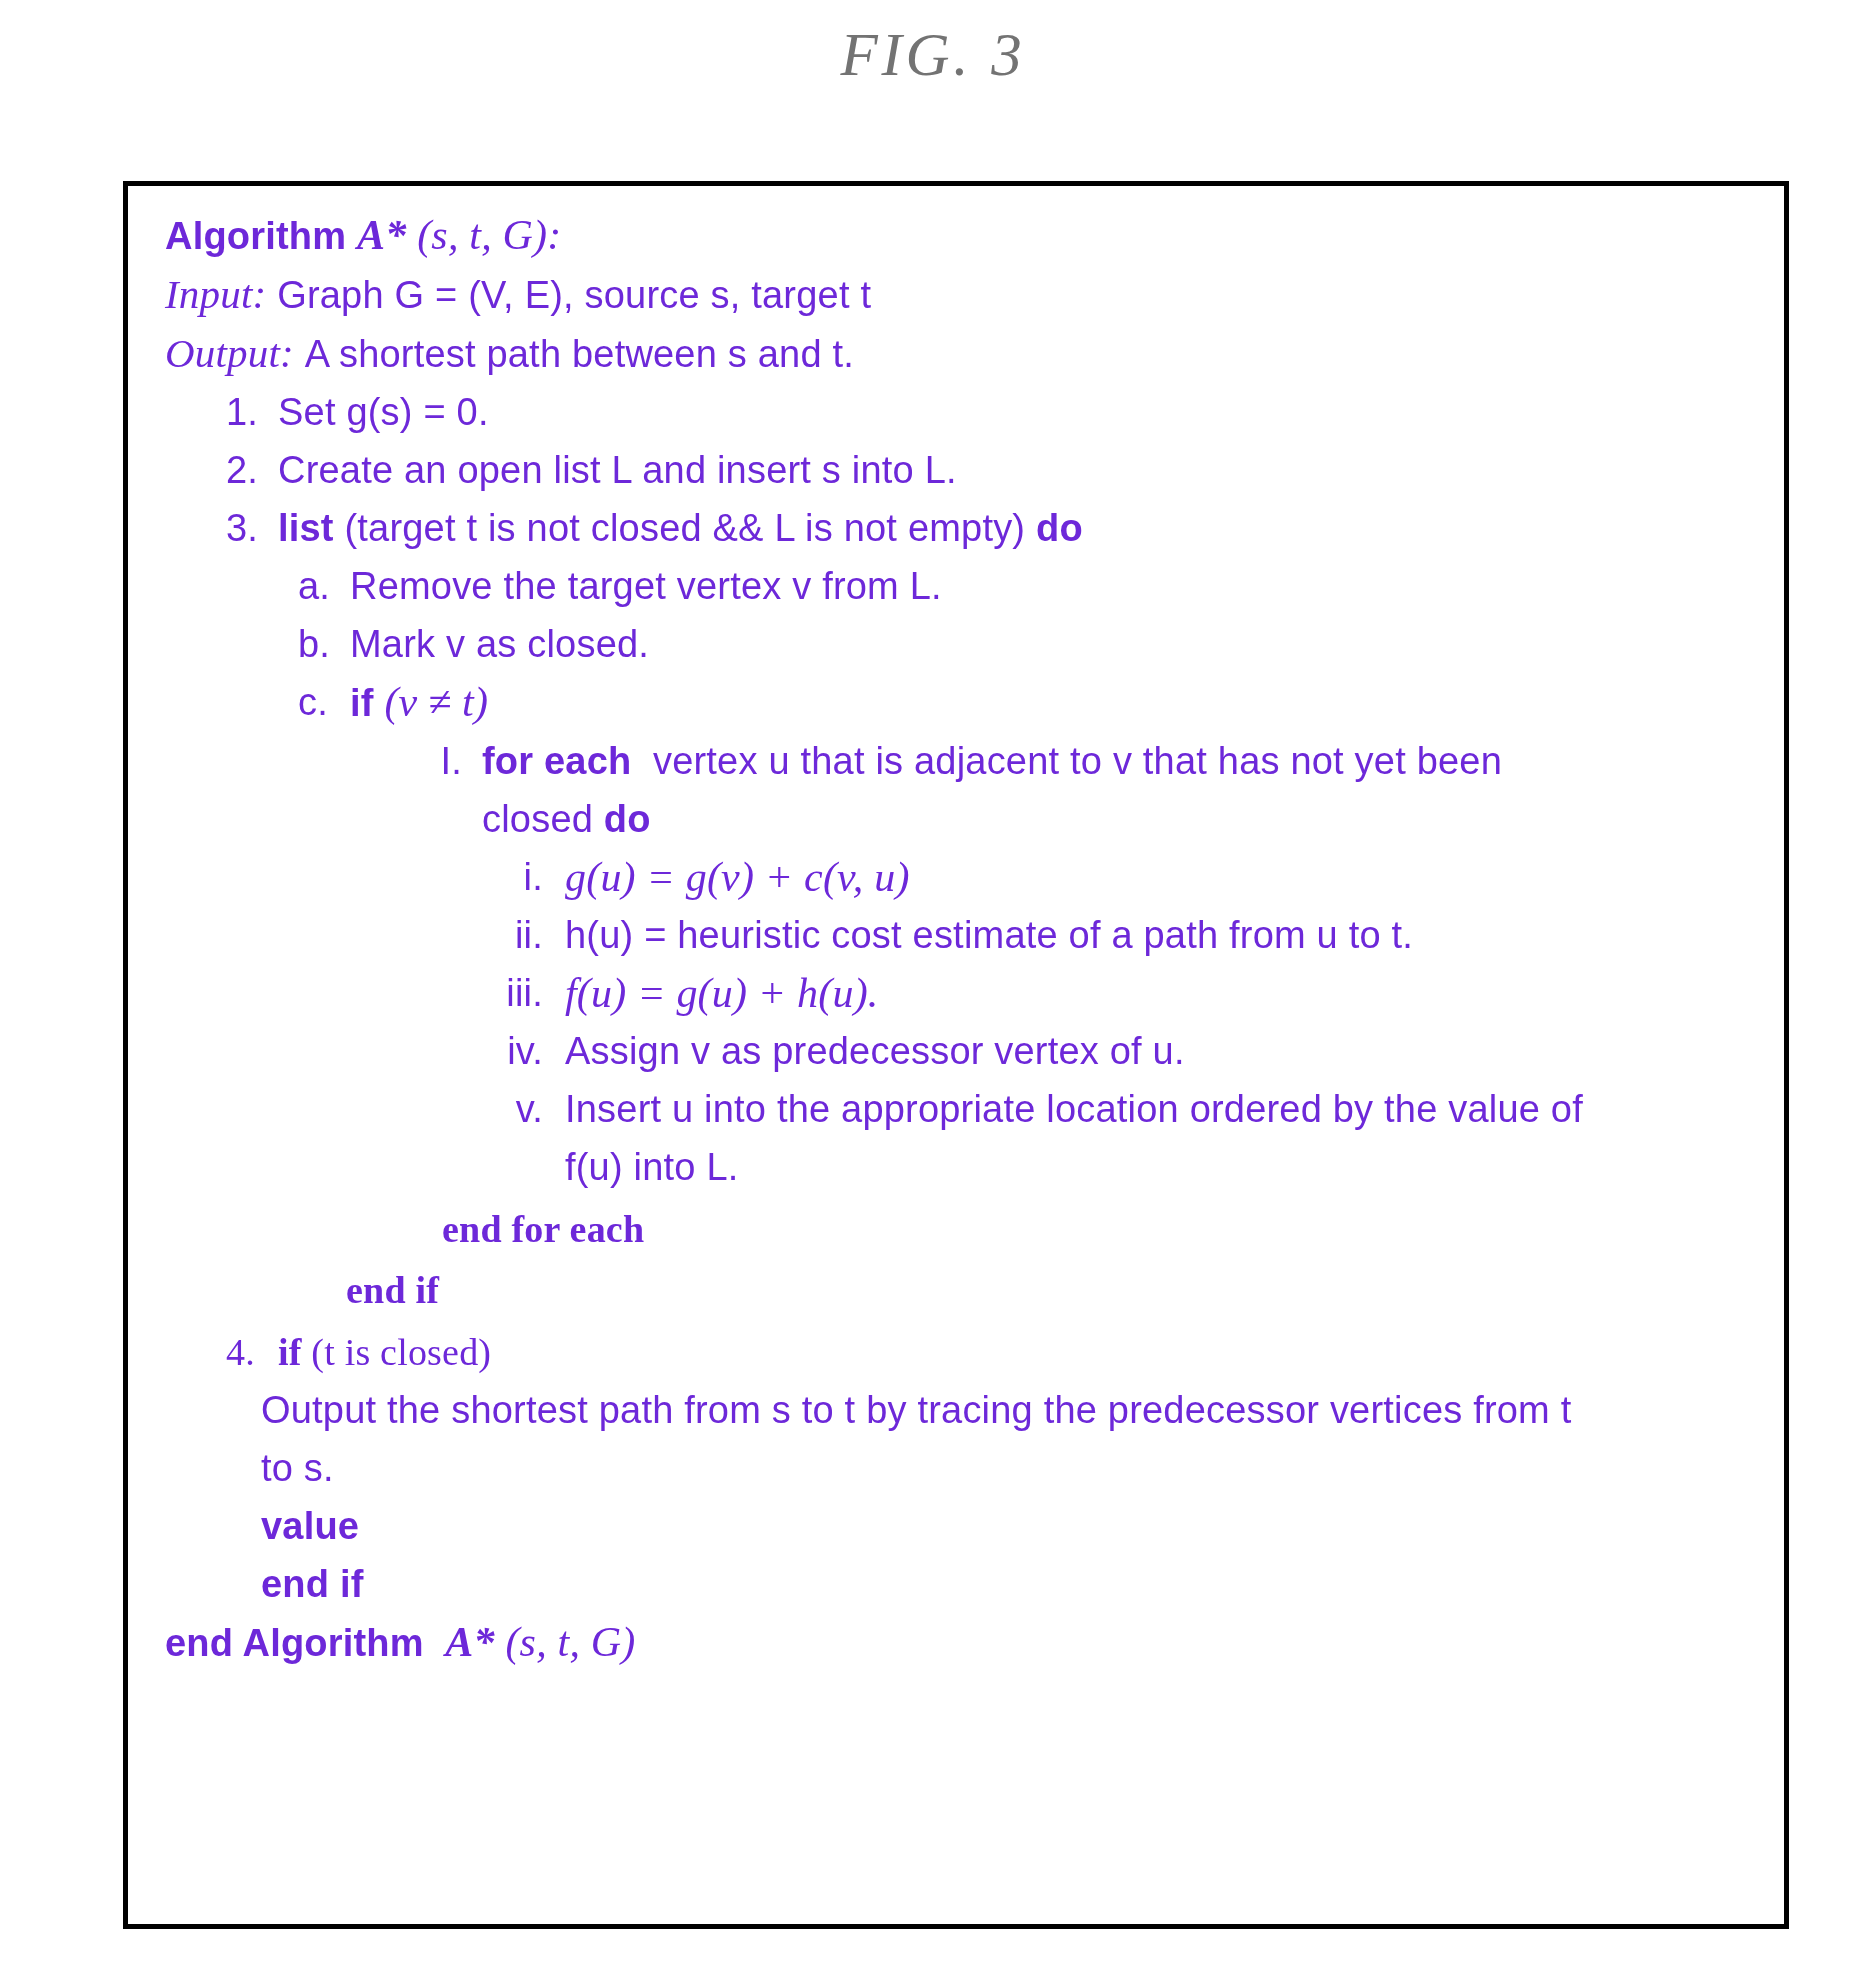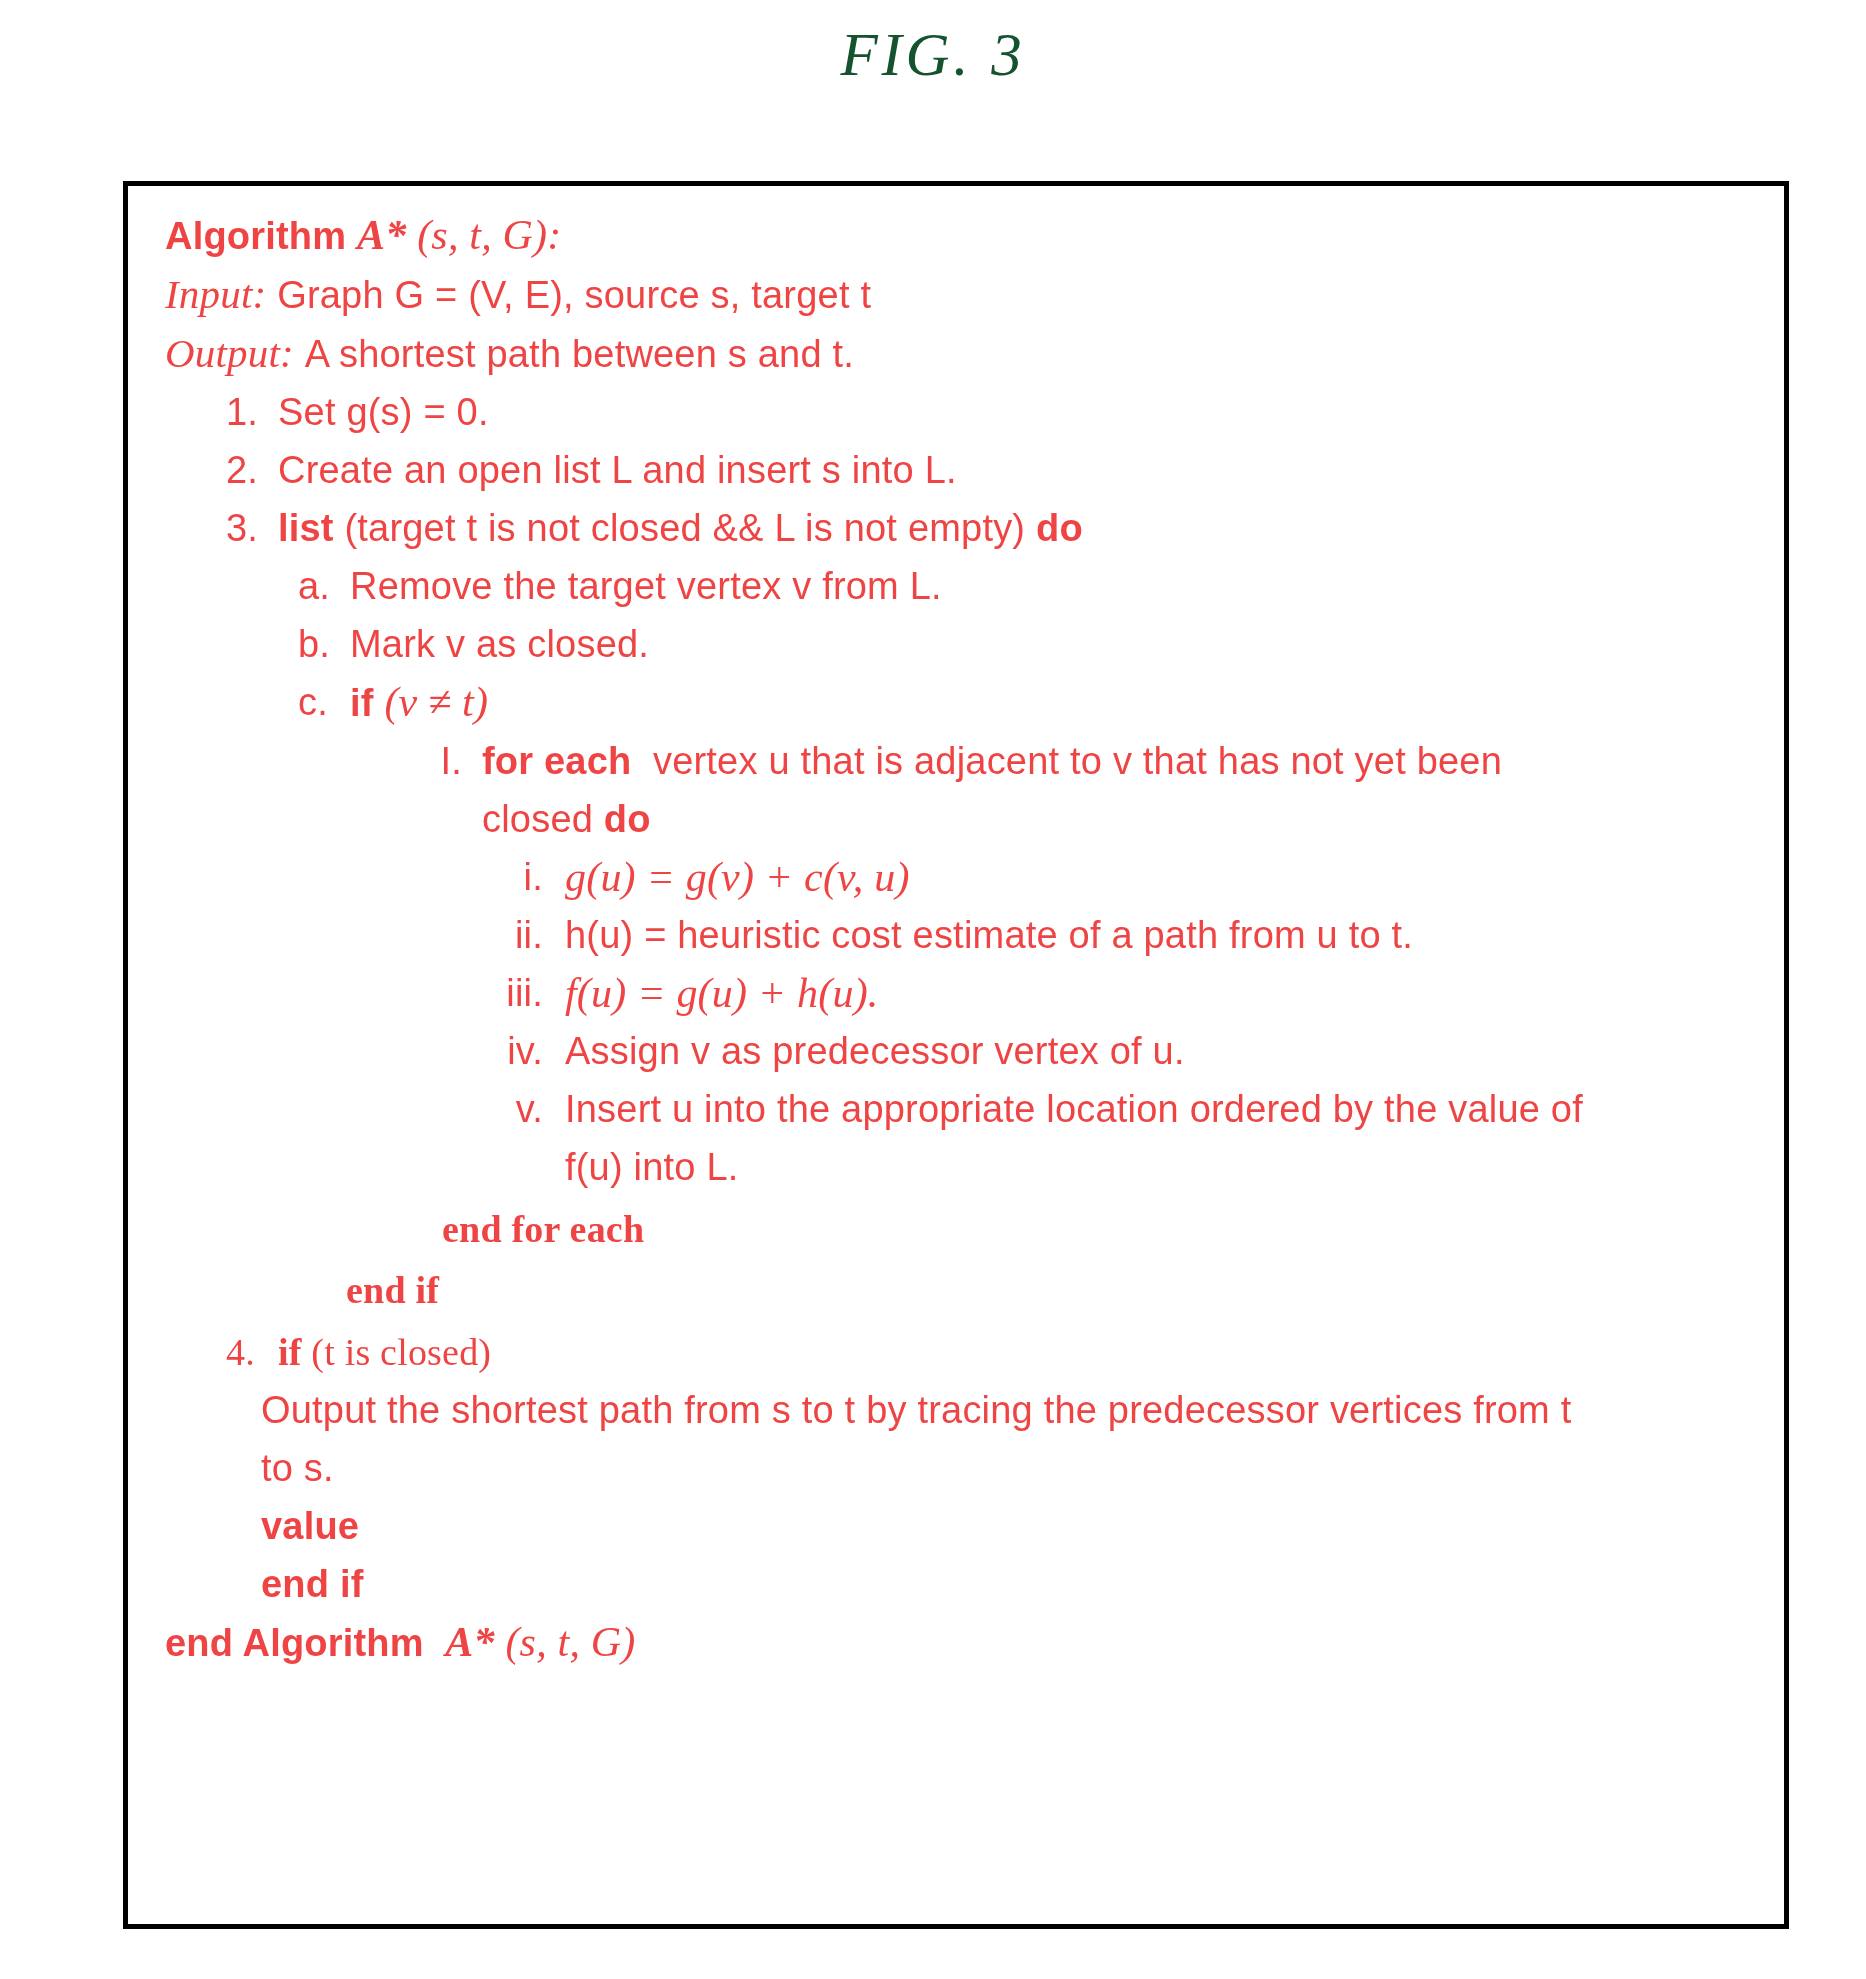--- a/index.html
+++ b/index.html
@@ -20,21 +20,21 @@
   #fig-title {
     position: absolute;
     top: 20px;
     left: 0;
     width: 1866px;
     text-align: center;
     font-family: "Liberation Serif", serif;
     font-style: italic;
     font-size: 61px;
     letter-spacing: 3.7px;
-    color: #14532d;
+    color: #737373;
   }
 
   
   #algo-box {
     position: absolute;
     left: 123px;
     top: 181px;
     width: 1666px;
     height: 1748px;
     border: 5.5px solid #000;
@@ -48,21 +48,21 @@
     top: 20px;
     right: 16.6px;
   }
 
   
   .line {
     font-family: "Liberation Sans", sans-serif;
     font-size: 38px;
     line-height: 58px;
     white-space: nowrap;
-    color: #ef4444;
+    color: #6d28d9;
     letter-spacing: 0.2px;
   }
   .line.wrapline {
     white-space: normal;
   }
 
   
   .ind-0  { margin-left: 0px; }
   .ind-2  { margin-left: 61px; }
   .ind-3  { margin-left: 96px; }

